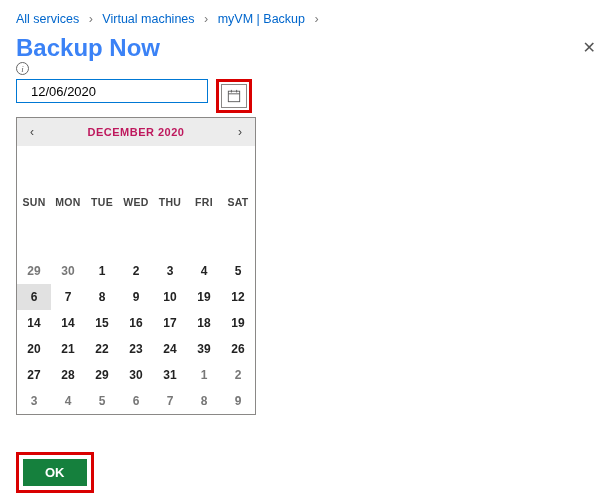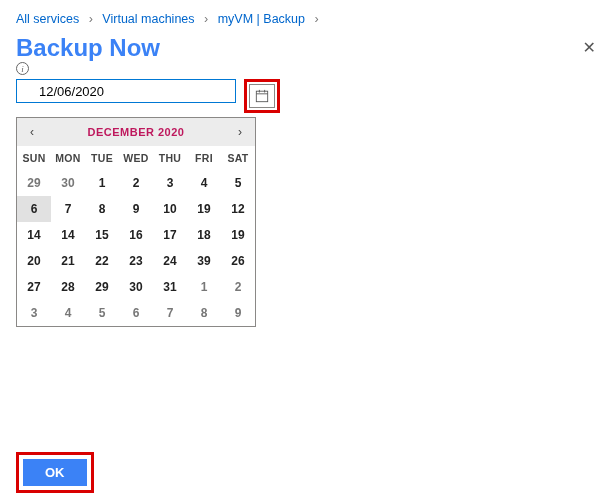--- a/index.html
+++ b/index.html
@@ -6,35 +6,35 @@
   body { font-family: "Segoe UI", Arial, sans-serif; font-size: 13px; color: #323130; background: #fff; width: 612px; }
   .wrap { padding: 12px 16px; position: relative; }
   .breadcrumb { color: #0066cc; font-size: 12.5px; margin-bottom: 8px; }
   .breadcrumb span.item { color: #0066cc; cursor: pointer; }
   .breadcrumb span.sep { color: #777; margin: 0 6px; }
   h1 { font-size: 24px; font-weight: 600; margin-bottom: 0; color: #3b82f6; }
   .sub { color: #6b6b6b; font-size: 12px; margin-bottom: 22px; }
   .field-label { font-size: 13px; color: #323130; display: flex; align-items: center; gap: 6px; margin-bottom: 4px; }
   .info-icon { width: 13px; height: 13px; border: 1px solid #666; border-radius: 50%; display: inline-flex; align-items: center; justify-content: center; font-size: 9px; color: #666; font-style: italic; font-family: serif;}
   .date-row { display: flex; align-items: stretch; gap: 8px; }
-  .date-input { width: 220px; height: 24px; border: 1px solid #0078d4; padding: 0 22px; font-size: 13px; outline: none; }
+  .date-input { width: 192px; height: 24px; border: 1px solid #0078d4; padding: 0 14px; font-size: 13px; outline: none; }
   .cal-btn-wrap { border: 3px solid #d90000; padding: 2px; }
   .cal-btn { width: 26px; height: 24px; border: 1px solid #8a8886; background: #fff; display: flex; align-items: center; justify-content: center; cursor: pointer; }
   .calendar { margin-top: 4px; width: 240px; border: 1px solid #8a8886; background: #fff; font-size: 12px; }
   .cal-header { display: flex; align-items: center; justify-content: space-between; background: #ececec; height: 28px; padding: 0 6px; }
   .nav-btn { width: 18px; height: 18px; display: flex; align-items: center; justify-content: center; font-size: 12px; color: #444; cursor: pointer; }
   .cal-title { font-weight: 700; font-size: 11px; color: #be185d; letter-spacing: 0.5px; }
-  .cal-grid { display: grid; grid-template-columns: repeat(7, 1fr); }
+  .cal-grid { display: grid; grid-template-columns: repeat(7, 1fr); margin-top: 44px; }
   .dow { text-align: center; font-weight: 700; font-size: 10.5px; color: #444; padding: 6px 0 6px; letter-spacing: 0.3px;}
   .day { text-align: center; padding: 6px 0; cursor: pointer; font-size: 12px; color: #222; font-weight: 600;}
   .day.outside { color: #777; }
   .day.selected { background: #e1e1e1; }
   .footer { position: absolute; left: 16px; bottom: 8px; }
   .ok-wrap { border: 3px solid #d90000; display: inline-block; padding: 4px; }
-  .ok-btn { background: #3b82f6; color: #fff; border: none; font-size: 13px; font-weight: 600; padding: 6px 22px; cursor: pointer; }
+  .ok-btn { background: #15803d; color: #fff; border: none; font-size: 13px; font-weight: 600; padding: 6px 22px; cursor: pointer; }
   .close-x { position: absolute; right: 16px; top: 38px; font-size: 16px; color: #555; cursor: pointer; font-weight: 300;}
   
   .page { height: 501px; position: relative; }
 </style>
 </head>
 <body>
 
 <div class="page">
   <div class="wrap">
     <div class="breadcrumb">

